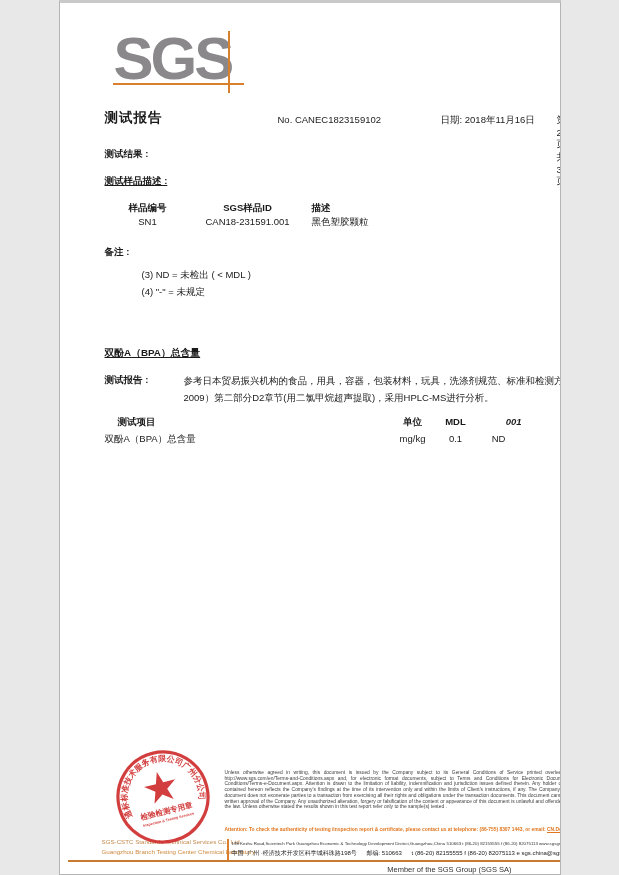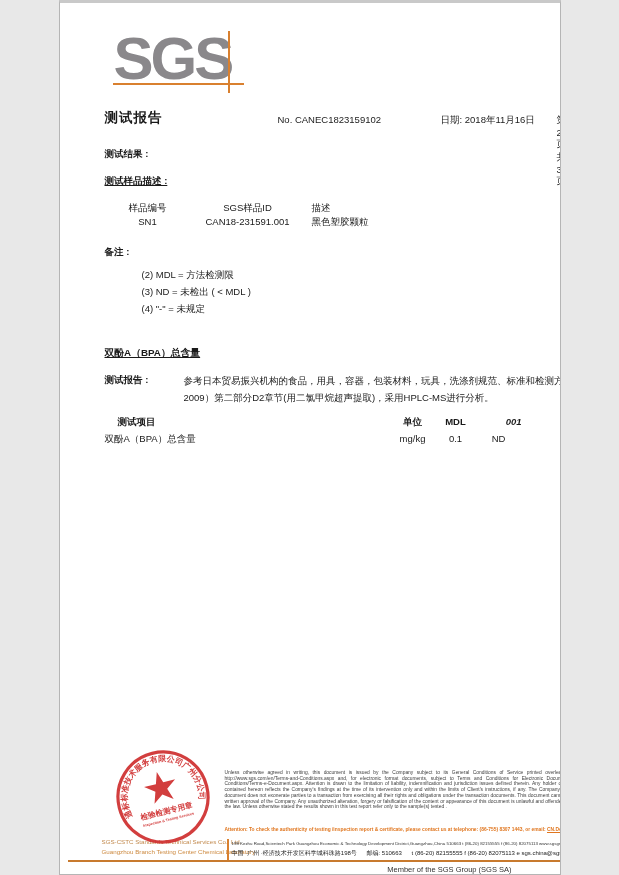--- a/index.html
+++ b/index.html
@@ -26,21 +26,21 @@
   .report-page { left:497px; }
 
   .lbl { font-size:9.5px; font-weight:bold; color:#1a1a1a; }
   .results-label { left:45px; top:145px; }
   .sample-desc-label { left:45px; top:172px; text-decoration:underline; }
 
   .srow { position:absolute; left:0; font-size:9.5px; }
   .c1 { position:absolute; left:45px; width:86px; text-align:center; }
   .c2 { position:absolute; left:132px; width:112px; text-align:center; }
   .c3 { position:absolute; left:252px; width:170px; text-align:left; }
-  .sth { font-weight:normal; }
+  .sth { font-weight:bold; }
 
   .remarks-label { left:45px; top:243px; }
   .remarks { position:absolute; left:82px; top:263px; font-size:9.5px; line-height:17.2px; list-style:none; }
 
   .bpa-heading { position:absolute; left:45px; top:344px; font-size:9.8px; font-weight:bold; text-decoration:underline; }
   .method-label { left:45px; top:371px; }
   .method-text { position:absolute; left:124px; top:370px; width:460px; font-size:9.5px; line-height:16.8px; }
 
   .rth { position:absolute; font-size:9.5px; font-weight:bold; }
   .rtd { position:absolute; font-size:9.5px; }
@@ -95,21 +95,20 @@
     <span class="c3 sth">描述</span>
   </div>
   <div class="srow" style="top:213px;">
     <span class="c1">SN1</span>
     <span class="c2">CAN18-231591.001</span>
     <span class="c3">黑色塑胶颗粒</span>
   </div>
 
   <div class="abs lbl remarks-label">备注 :</div>
   <ul class="remarks">
-    <li>(2) MDL = 方法检测限</li>
     <li>(3) ND = 未检出 ( &lt; MDL )</li>
     <li>(4) "-" = 未规定</li>
   </ul>
 
   <div class="bpa-heading">双酚A（BPA）总含量</div>
   <div class="abs lbl method-label">测试报告 :</div>
   <div class="method-text">参考日本贸易振兴机构的食品，用具，容器，包装材料，玩具，洗涤剂规范、标准和检测方法（JETRO 2009）第二部分D2章节(用二氯甲烷超声提取)，采用HPLC-MS进行分析。</div>
 
   <div>
     <span class="rth col-item-h" style="top:413px;">测试项目</span>

